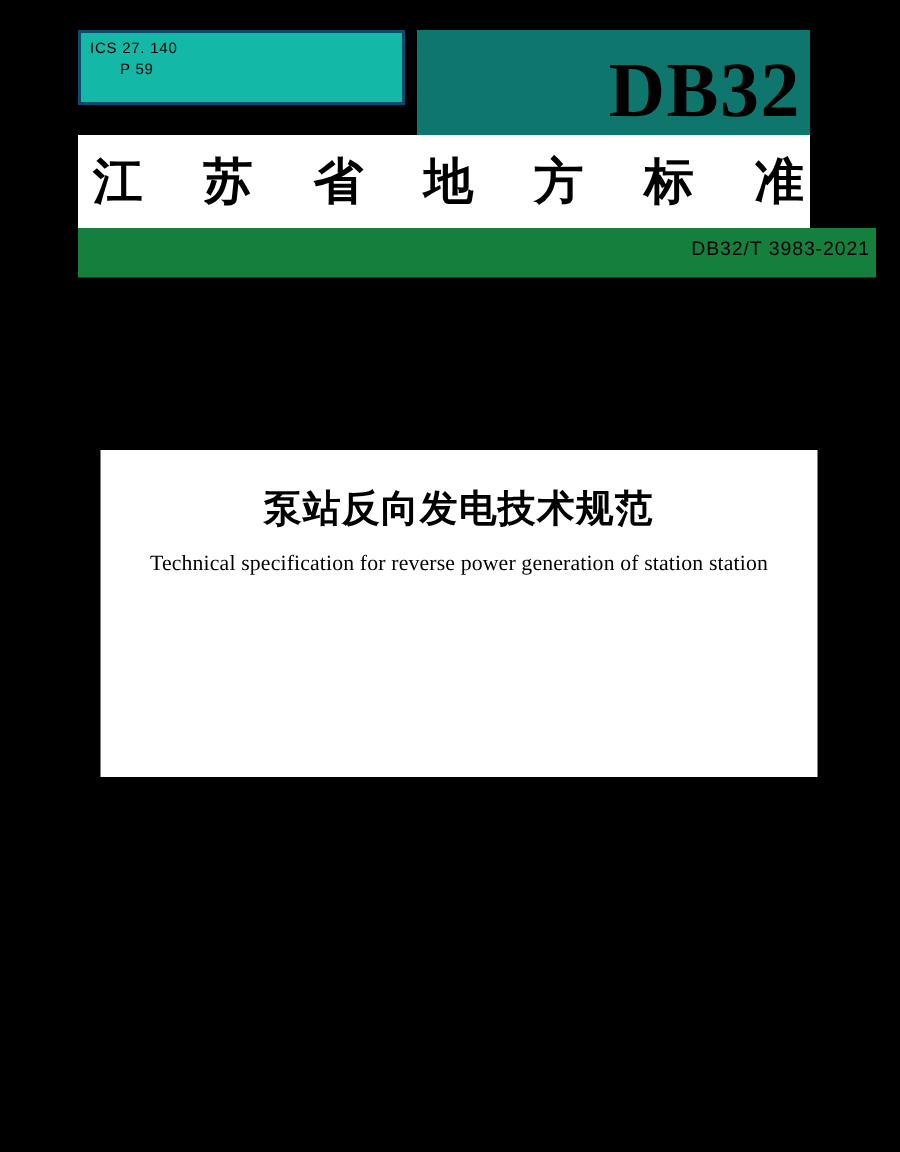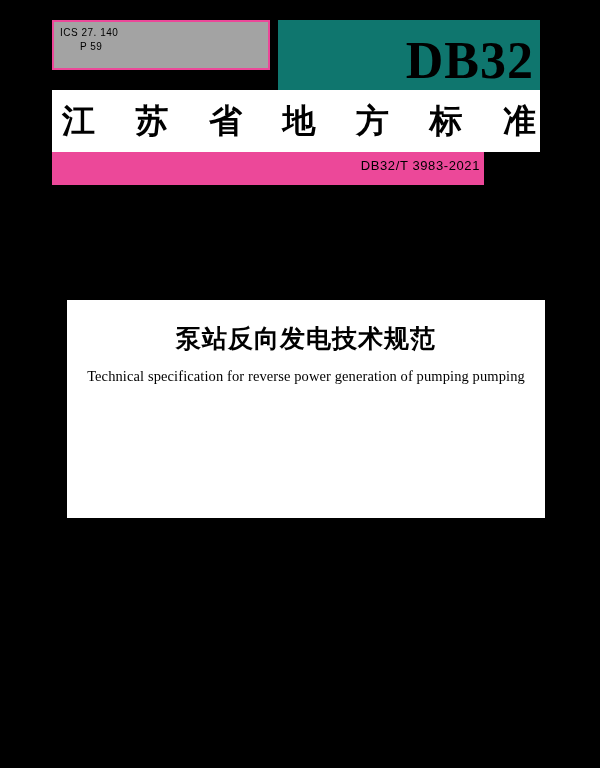--- a/index.html
+++ b/index.html
@@ -20,22 +20,22 @@
     background: #000000;
   }
 
   
   .ics-box {
     position: absolute;
     left: 52px;
     top: 20px;
     width: 218px;
     height: 50px;
-    background: #a3a3a3;
-    border: 2px solid #ec4899;
+    background: #14b8a6;
+    border: 2px solid #0c4a6e;
     box-sizing: border-box;
   }
   .ics-line {
     position: absolute;
     left: 6px;
     color: #000000;
     font-family: "Liberation Sans", sans-serif;
     font-size: 10px;
     letter-spacing: 0.5px;
     white-space: nowrap;
@@ -90,23 +90,23 @@
     font-weight: bold;
     letter-spacing: 0;
   }
   .std-char { display: block; }
 
   
   .num-band {
     position: absolute;
     left: 52px;
     top: 152px;
-    width: 432px;
+    width: 532px;
     height: 33px;
-    background: #ec4899;
+    background: #15803d;
     box-sizing: border-box;
   }
   .num-text {
     position: absolute;
     right: 4px;
     top: 6px;
     font-family: "Liberation Sans", sans-serif;
     font-size: 13px;
     color: #000000;
     letter-spacing: 0.6px;
@@ -172,16 +172,16 @@
       <span class="std-char">准</span>
     </div>
   </div>
 
   <div class="num-band">
     <div class="num-text">DB32/T 3983-2021</div>
   </div>
 
   <div class="title-panel">
     <div class="title-cn">泵站反向发电技术规范</div>
-    <div class="title-en">Technical specification for reverse power generation of pumping pumping</div>
+    <div class="title-en">Technical specification for reverse power generation of station station</div>
   </div>
 
 </div>
 
 </body></html>

